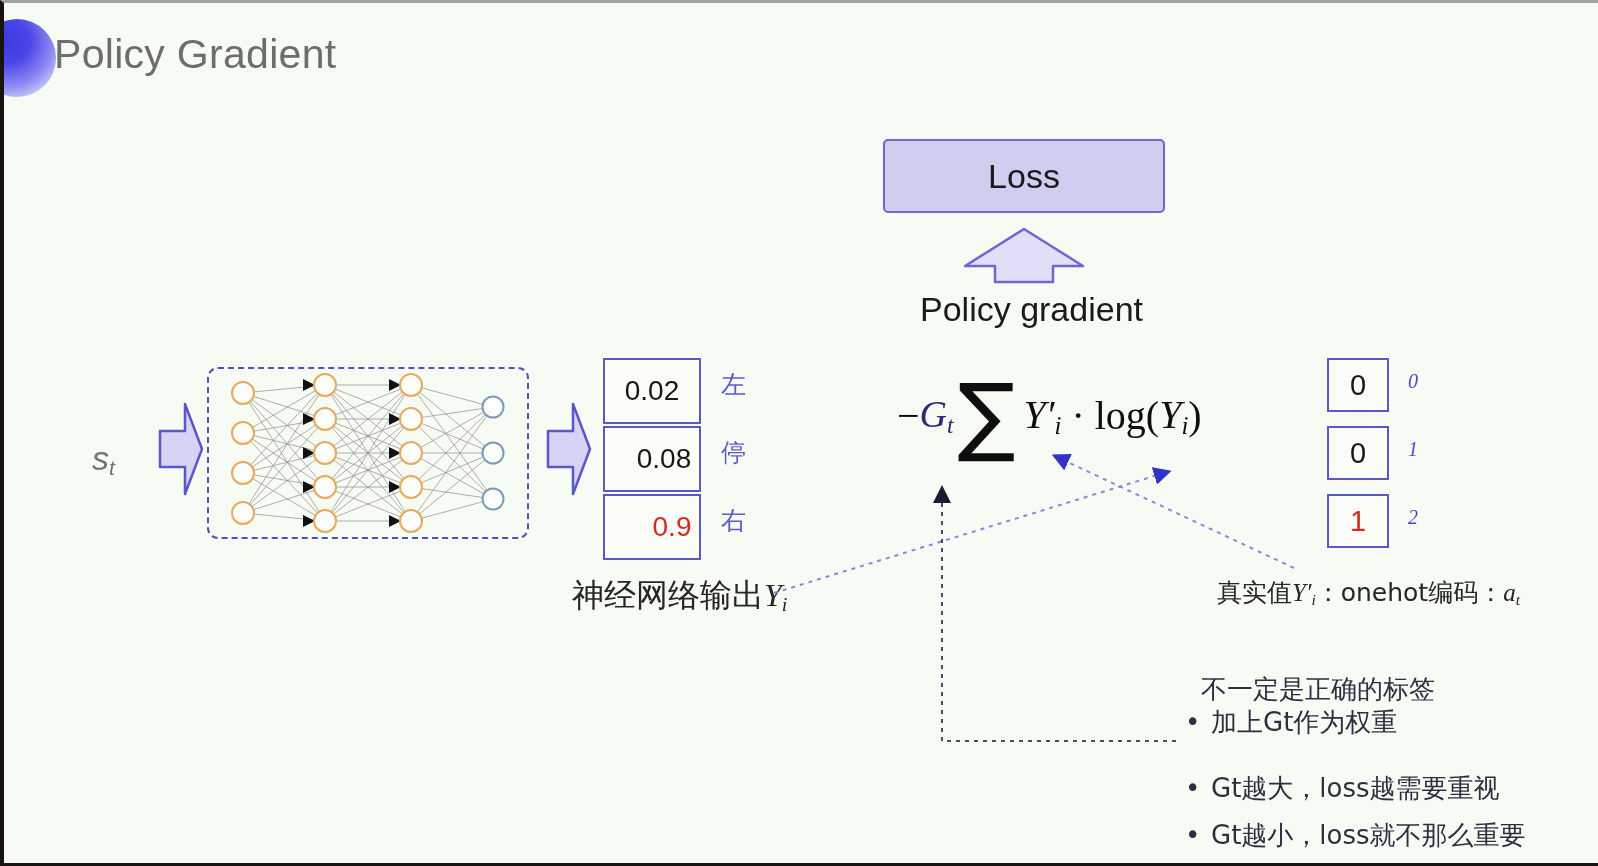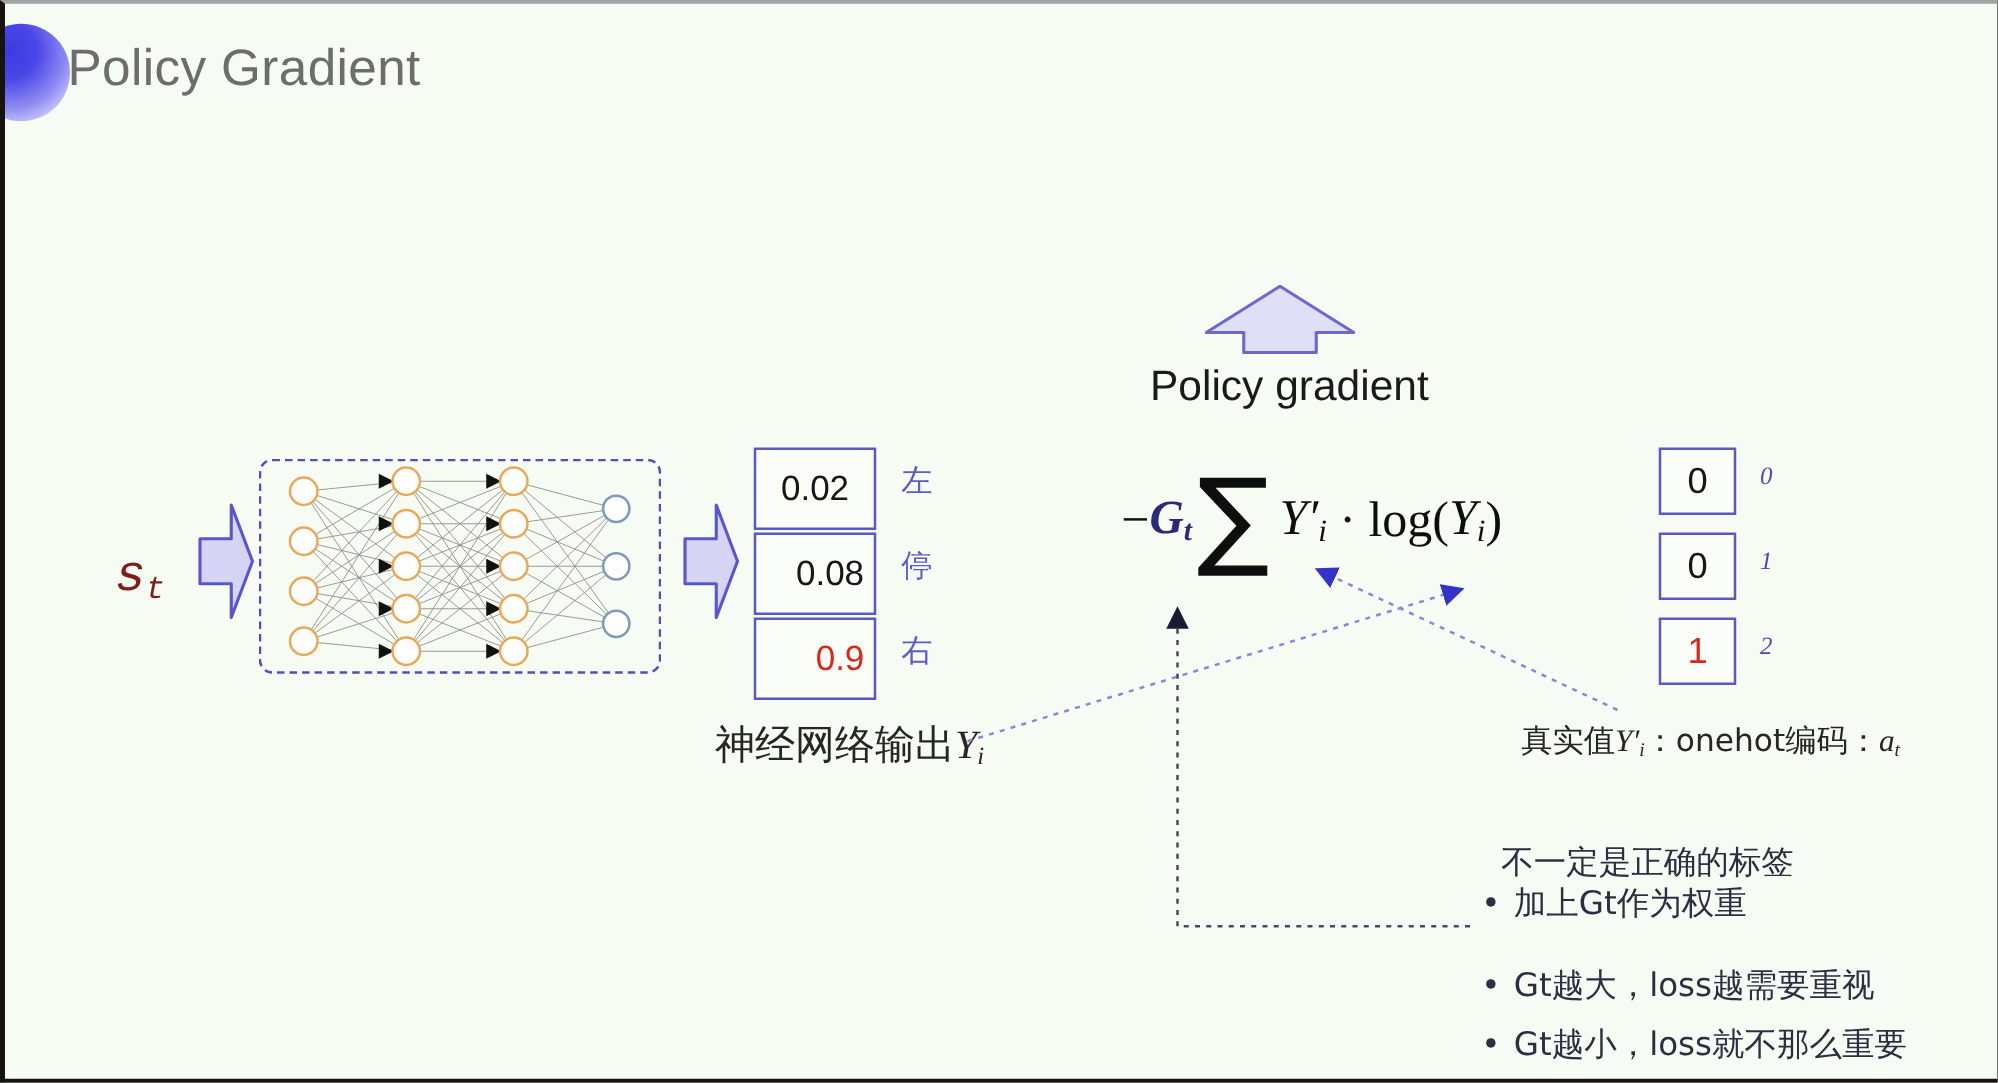--- a/index.html
+++ b/index.html
@@ -54,22 +54,22 @@
   #policy-gradient-label {
     position: absolute;
     left: 916px; top: 287px;
     font-size: 34px; color: #1a1a1a;
     white-space: nowrap;
   }
 
   
   #state-label {
     position: absolute; left: 88px; top: 436px;
-    font-family: Liberation Mono, monospace;
-    font-style: italic; font-size: 41px; color: #7f1d1d;
+    font-family: Liberation Sans, sans-serif;
+    font-style: italic; font-size: 34px; color: #737373;
   }
   #in-arrow  { position: absolute; left: 153px; top: 398px; }
   #out-arrow { position: absolute; left: 541px; top: 398px; }
 
   
   #nn-box {
     position: absolute;
     left: 203px; top: 364px;
     width: 322px; height: 172px;
     border: 2.6px dashed #514fbb;
@@ -115,21 +115,21 @@
 
   
   #formula {
     position: absolute;
     left: 893px; top: 382px;
     font-family: "Liberation Serif", serif;
     font-size: 40px; color: #0e0e0e;
     white-space: nowrap;
     display: flex; align-items: center;
   }
-  #formula .gt { color: #2b2a7a; font-style: italic; font-size: 38px; font-weight: bold; }
+  #formula .gt { color: #2b2a7a; font-style: italic; font-size: 38px; }
   #formula .sigma { font-size: 86px; line-height: 0.7; margin: 0 8px 0 4px;
                     font-family: "DejaVu Sans", sans-serif; font-weight: 400; }
   #formula .var { font-style: italic; }
   .sub { font-size: 0.62em; vertical-align: -0.25em; font-style: italic; }
 
   
   #nn-out-note {
     position: absolute; left: 568px; top: 571px;
     font-size: 32px; color: #262626;
     font-family: "DejaVu Sans", sans-serif;
@@ -163,20 +163,23 @@
   #connectors { position: absolute; left: 0; top: 0; pointer-events: none; }
 </style>
 </head>
 <body>
 
 <div id="slide">
 
   <div id="title-bullet"></div>
   <div id="page-title">Policy Gradient</div>
 
+  <div id="loss-box">
+    <span id="loss-label">Loss</span>
+  </div>
 
   <svg id="up-arrow" width="126" height="58" viewBox="0 0 126 58">
     <polygon points="63,3 122,40 92,40 92,56 34,56 34,40 4,40" fill="#e0dff7" stroke="#6b68cf" stroke-width="2.5" stroke-linejoin="round"></polygon>
   </svg>
   <div id="policy-gradient-label">Policy gradient</div>
 
   <div id="state-label">
     <span>s</span><span class="sub">t</span>
   </div>
 

